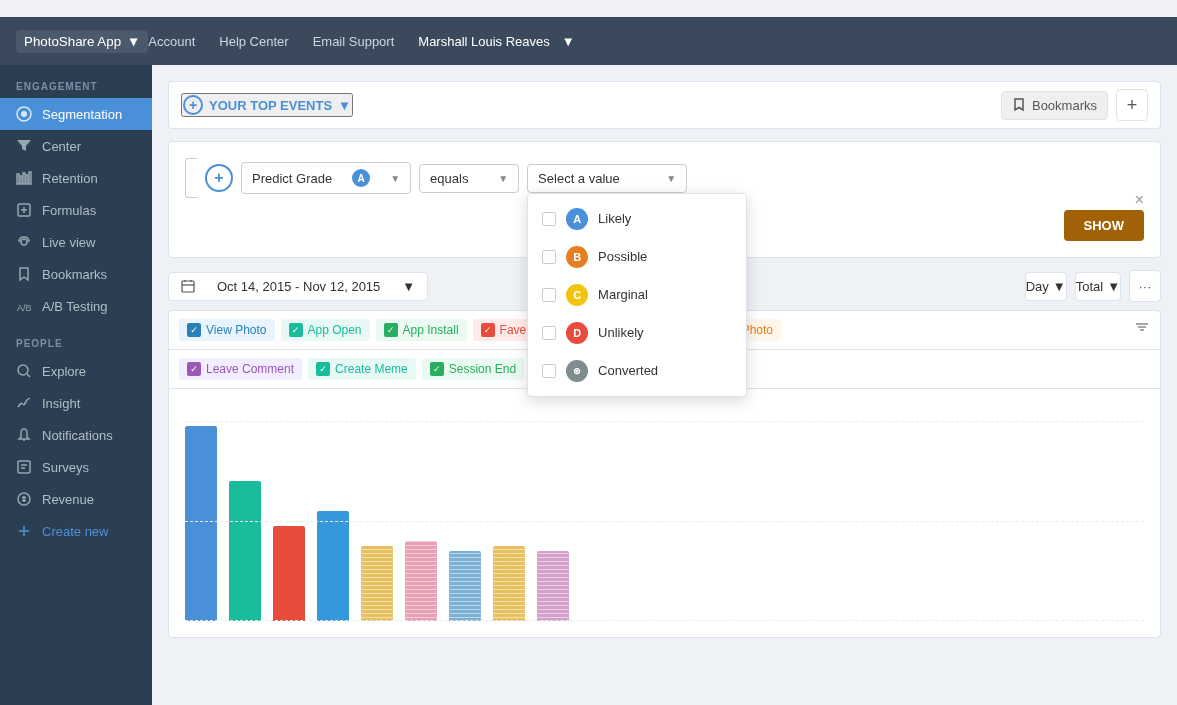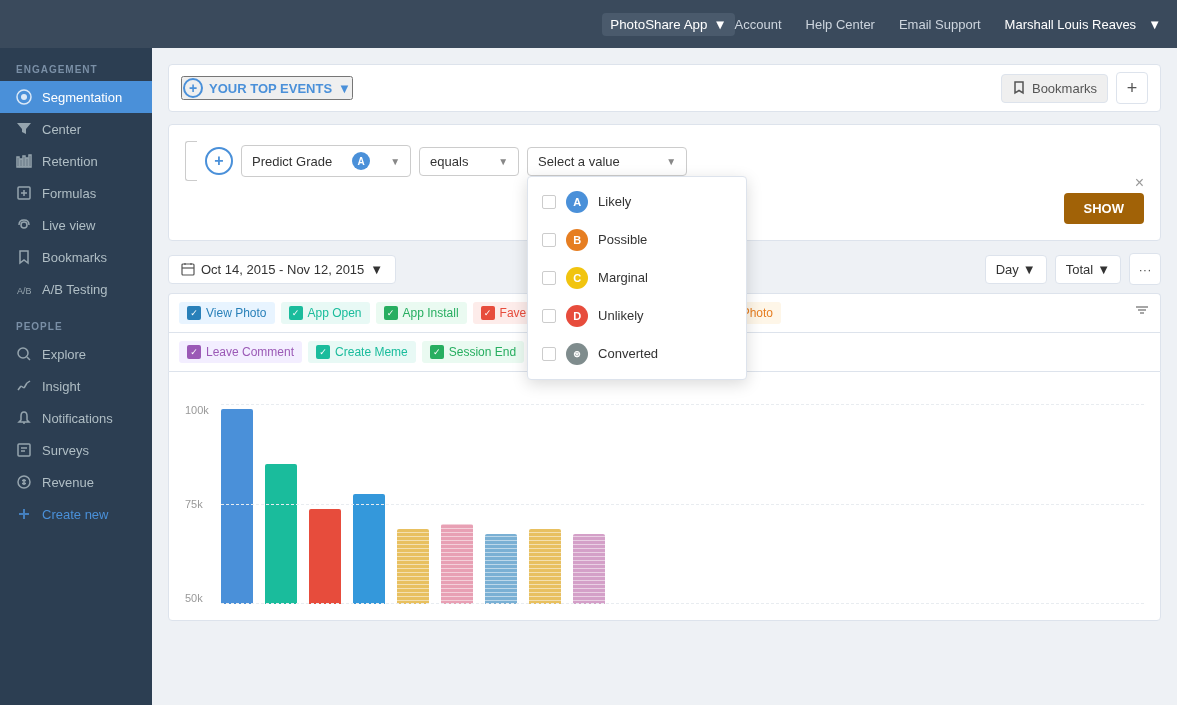--- a/index.html
+++ b/index.html
@@ -1,21 +1,21 @@
 <!DOCTYPE html>
 <html><head>
   <meta charset="utf-8">
   <style>
     * { box-sizing: border-box; margin: 0; padding: 0; }
     body { font-family: -apple-system, BlinkMacSystemFont, 'Segoe UI', sans-serif; font-size: 13px; background: #f0f2f5; color: #333; }
 
     
     .header {
-      display: flex; align-items: center; justify-content: flex-end;
-      background: #3a4a5c; height: 48px; padding: 0 16px;
+      display: flex; align-items: center; justify-content: flex-start;
+      background: #3a4a5c; height: 48px; padding: 0 16px; margin-top: 17px;
     }
     .header-left { display: flex; align-items: center; gap: 8px; }
     .app-dropdown { background: #4a5a6c; border: none; color: #fff; padding: 4px 8px; border-radius: 4px; cursor: pointer; display: flex; align-items: center; gap: 6px; }
     .header-right { display: flex; align-items: center; gap: 24px; }
     .header-link { color: #cdd5de; font-size: 13px; cursor: pointer; }
     .user-name { color: #fff; font-weight: 500; cursor: pointer; display: flex; align-items: center; gap: 12px; }
 
     
     .layout { display: flex; height: calc(100vh - 48px); }
 
@@ -56,23 +56,23 @@
     .dropdown-checkbox { width: 14px; height: 14px; border: 1px solid #ccc; border-radius: 2px; flex-shrink: 0; }
     .grade-badge { width: 22px; height: 22px; border-radius: 50%; color: #fff; font-size: 11px; font-weight: bold; display: flex; align-items: center; justify-content: center; flex-shrink: 0; }
     .grade-a { background: #4a90d9; }
     .grade-b { background: #e67e22; }
     .grade-c { background: #f1c40f; }
     .grade-d { background: #e74c3c; }
     .grade-conv { background: #7f8c8d; }
 
     
     .date-row { display: flex; align-items: center; justify-content: space-between; margin-bottom: 8px; }
-    .date-picker { display: flex; align-items: center; gap: 6px; background: #fff; border: 1px solid #dde3ec; border-radius: 4px; padding: 6px 12px; cursor: pointer; font-size: 13px; color: #333; }
+    .date-picker { display: flex; align-items: center; gap: 22px; background: #fff; border: 1px solid #dde3ec; border-radius: 4px; padding: 6px 12px; cursor: pointer; font-size: 13px; color: #333; }
     .date-row-right { display: flex; align-items: center; gap: 8px; }
-    .period-select { display: flex; align-items: center; border: 1px solid #dde3ec; border-radius: 4px; padding: 6px 10px; background: #fff; cursor: pointer; gap: 4px; font-size: 13px; justify-content: space-between; }
+    .period-select { display: flex; align-items: center; border: 1px solid #dde3ec; border-radius: 4px; padding: 6px 0; background: #fff; cursor: pointer; gap: 4px; font-size: 13px; justify-content: space-between; }
     .more-btn { width: 32px; height: 32px; background: #fff; border: 1px solid #dde3ec; border-radius: 4px; display: flex; align-items: center; justify-content: center; cursor: pointer; color: #555; }
 
     
     .event-tags-row { display: flex; flex-wrap: wrap; gap: 6px; background: #fff; border: 1px solid #dde3ec; border-radius: 4px 4px 0 0; border-bottom: none; padding: 8px 10px; }
     .event-tag { display: flex; align-items: center; gap: 5px; padding: 4px 8px; border-radius: 3px; font-size: 12px; font-weight: 500; cursor: pointer; }
     .event-tag .tag-check { width: 14px; height: 14px; border-radius: 2px; display: flex; align-items: center; justify-content: center; color: #fff; font-size: 9px; flex-shrink: 0; }
     .event-tag-blue { background: #e8f4ff; color: #2980b9; }
     .event-tag-blue .tag-check { background: #2980b9; }
     .event-tag-teal { background: #e8f9f5; color: #1abc9c; }
     .event-tag-teal .tag-check { background: #1abc9c; }
@@ -379,25 +379,20 @@
         <div class="tag-check" style="background:#e74c3c;">✓</div>
         <span>Upload Photo</span>
       </div>
       <div class="event-tag event-tag-teal">
         <div class="tag-check">✓</div>
         <span>Sign In</span>
       </div>
     </div>
 
     <div class="chart-container">
-      <div class="chart-y-labels">
-        <span class="y-label">100k</span>
-        <span class="y-label">75k</span>
-        <span class="y-label">50k</span>
-      </div>
       <div class="chart-bars">
         <div class="chart-gridlines">
           <div class="gridline"></div>
           <div class="gridline"></div>
           <div class="gridline"></div>
         </div>
         <div class="bar" style="height:195px;background:#4a90d9;width:32px;"></div>
         <div class="bar" style="height:140px;background:#1abc9c;width:32px;"></div>
         <div class="bar" style="height:95px;background:#e74c3c;width:32px;"></div>
         <div class="bar" style="height:110px;background:#3498db;width:32px;"></div>

